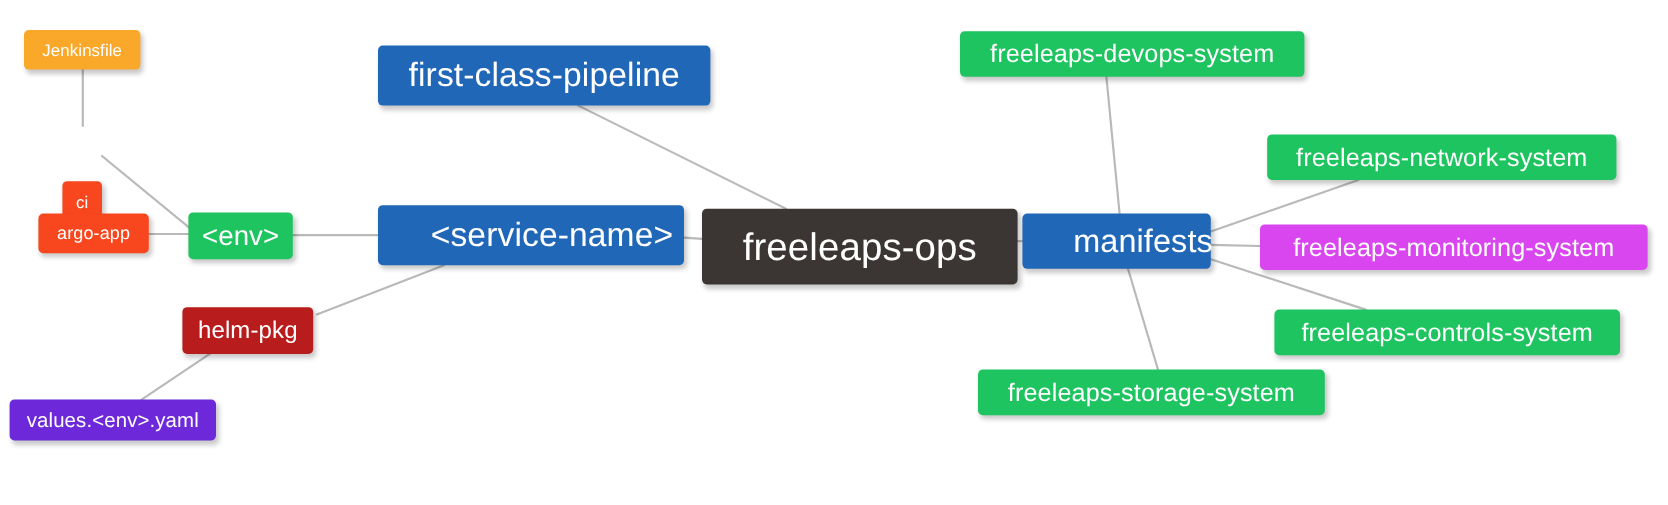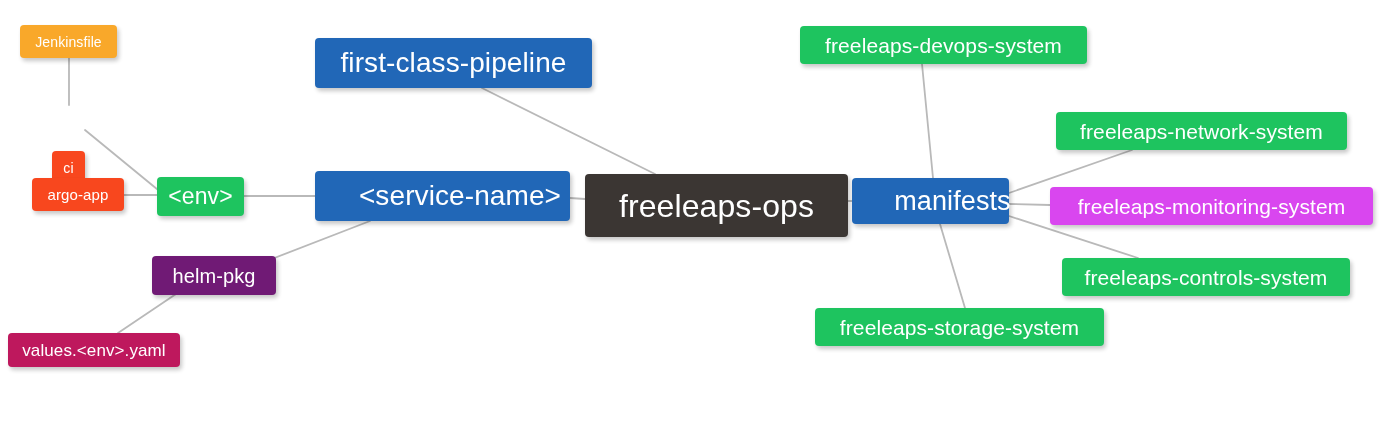--- a/index.html
+++ b/index.html
@@ -69,24 +69,24 @@
       </div>
       <div class="node" style="left: 52px; top: 105px; width: 33px; height: 33px; background: rgb(248, 71, 30); font-size: 14px; margin-top: 46px;">
         <span class="node-label">ci</span>
       </div>
       <div class="node" style="left: 32px; top: 178px; width: 92px; height: 33px; background: rgb(248, 71, 30); font-size: 15px;">
         <span class="node-label">argo-app</span>
       </div>
       <div class="node" style="left: 157px; top: 177px; width: 87px; height: 39px; background: rgb(30, 196, 95); font-size: 23px;">
         <span class="node-label">&lt;env&gt;</span>
       </div>
-      <div class="node" style="left: 152px; top: 256px; width: 124px; height: 39px; background: #701a75; font-size: 20px;">
+      <div class="node" style="left: 152px; top: 256px; width: 109px; height: 39px; background: #b91c1c; font-size: 20px;">
         <span class="node-label">helm-pkg</span>
       </div>
-      <div class="node" style="left: 8px; top: 333px; width: 172px; height: 34px; background: #be185d; font-size: 17px;">
+      <div class="node" style="left: 8px; top: 333px; width: 172px; height: 34px; background: #6d28d9; font-size: 17px;">
         <span class="node-label">values.&lt;env&gt;.yaml</span>
       </div>
       <div class="node" style="left: 315px; top: 38px; width: 277px; height: 50px; background: rgb(33, 103, 183); font-size: 28px;">
         <span class="node-label">first-class-pipeline</span>
       </div>
       <div class="node" style="left: 315px; top: 171px; width: 255px; height: 50px; background: rgb(33, 103, 183); font-size: 28px; padding-left: 35px;">
         <span class="node-label">&lt;service-name&gt;</span>
       </div>
       <div class="node" style="left: 585px; top: 174px; width: 263px; height: 63px; background: rgb(59, 54, 51); font-size: 32px;">
         <span class="node-label">freeleaps-ops</span>

